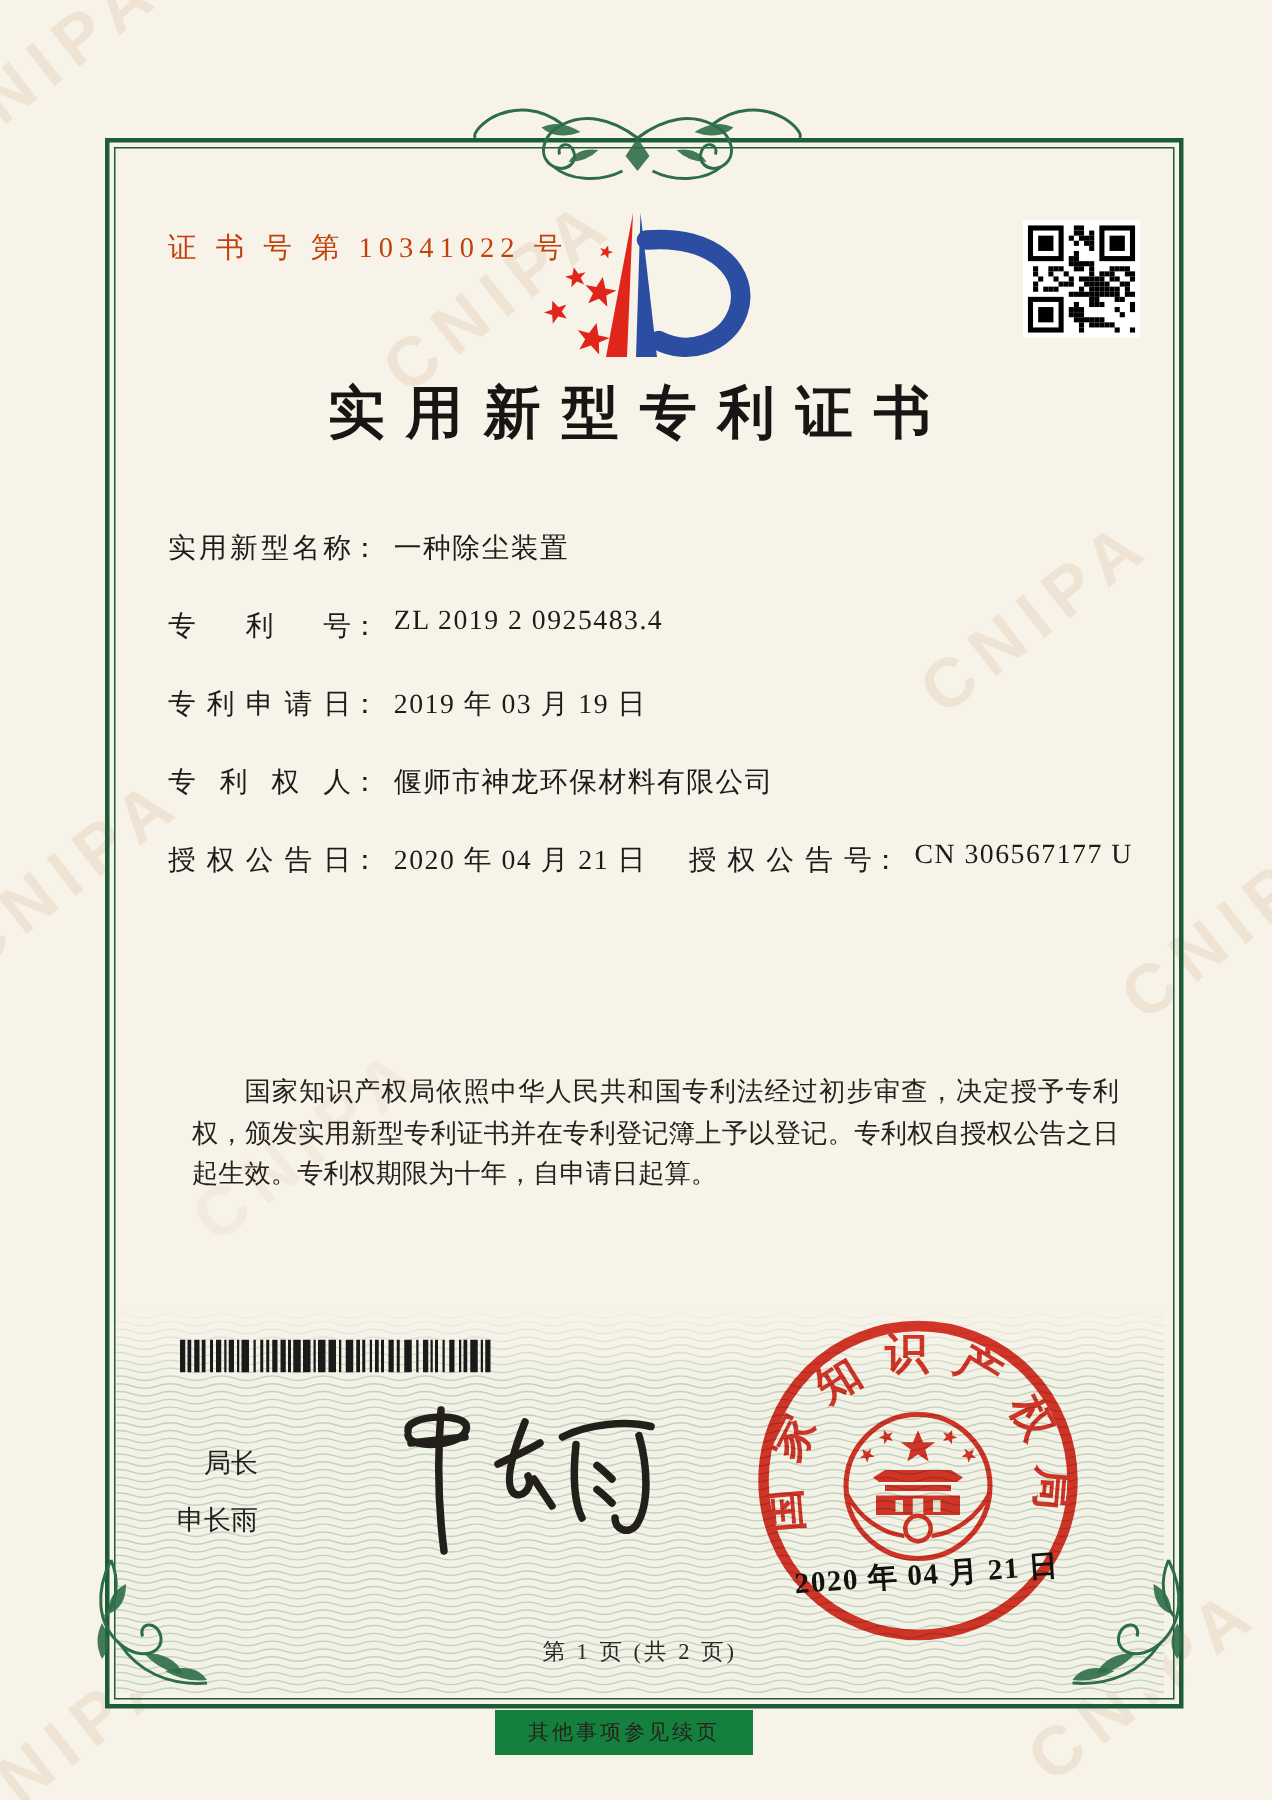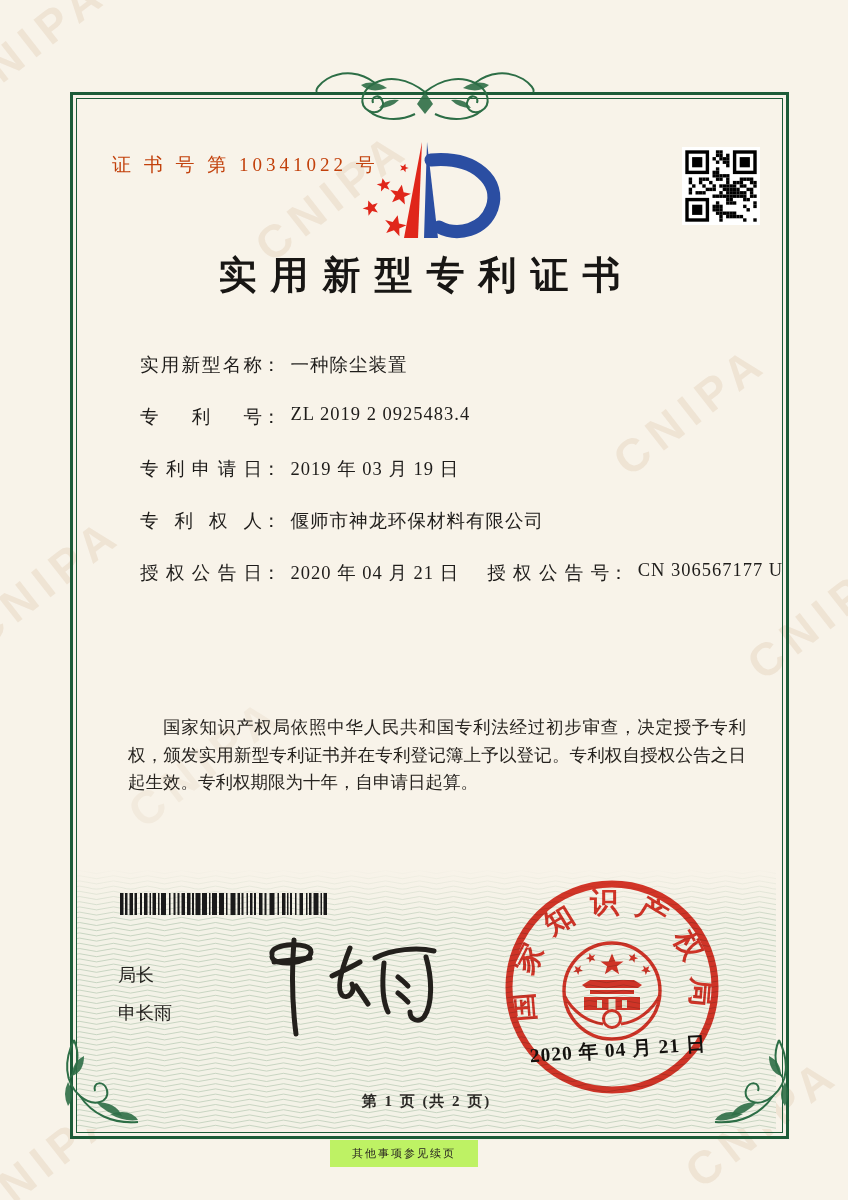--- a/index.html
+++ b/index.html
@@ -19,45 +19,45 @@
   .wave-fade{position:absolute;left:77px;top:868px;width:699px;height:55px;
              background:linear-gradient(#f8f3e9,rgba(248,243,233,0));}
   
   .cert-no{position:absolute;left:112px;top:152px;font-size:19px;letter-spacing:4px;color:#c2410c;}
   .logo{position:absolute;left:338px;top:138px;width:172px;height:120px;}
   .qr{position:absolute;left:682px;top:147px;width:78px;height:78px;background:#fff;}
   .title{position:absolute;left:70px;width:713px;top:250px;text-align:center;
          font-size:38px;font-weight:bold;letter-spacing:14px;color:#181614;}
   
   .fields{position:absolute;left:112px;top:352px;width:660px;font-size:18.5px;}
-  .field-row{height:52px;white-space:nowrap;margin-left:28px;}
+  .field-row{height:52px;white-space:nowrap;}
   .flabel{display:inline-block;width:122px;text-align:justify;text-align-last:justify;vertical-align:top;}
   .fcolon{display:inline-block;vertical-align:top;}
   .fvalue{display:inline-block;margin-left:10px;vertical-align:top;letter-spacing:1px;}
   .pair2{display:inline-block;margin-left:28px;}
   
   .paras{position:absolute;left:112px;top:698px;width:650px;font-size:17.5px;line-height:27.5px;
          text-align:justify;color:#26231f;}
   .paras p{margin:16px;text-indent:2em;}
   
   .barcode{position:absolute;left:120px;top:893px;width:215px;height:22px;}
   
   .director{position:absolute;left:118px;top:956px;font-family:"Liberation Sans","DejaVu Sans",sans-serif;
-            font-size:18px;color:#23211e;line-height:38px;}
+            font-size:18px;color:#23211e;line-height:38px;text-align:right;}
   .signature{position:absolute;left:232px;top:932px;width:214px;height:108px;}
   .signature path{stroke:#23201c;stroke-width:5;stroke-linecap:round;fill:none;}
   
   .seal{position:absolute;left:500px;top:875px;width:224px;height:224px;opacity:.93;mix-blend-mode:multiply;}
   .seal-date{position:absolute;left:518px;top:1036px;width:200px;text-align:center;font-size:19.5px;
              letter-spacing:1px;color:#14120f;transform:rotate(-4deg);font-weight:bold;}
   
   .page-info{position:absolute;left:70px;width:713px;top:1092px;text-align:center;font-size:15px;
-             letter-spacing:2px;color:#2b2926;font-weight:bold;}
-  .cont-note{position:absolute;left:330px;top:1140px;background:#bef264;padding:6px 22px;
-             font-size:11px;letter-spacing:2px;color:#26231f;text-align:center;}
+             letter-spacing:2px;color:#2b2926;}
+  .cont-note{position:absolute;left:330px;top:1140px;background:#15803d;padding:6px 22px;
+             font-size:14px;letter-spacing:2px;color:#26231f;text-align:center;}
   
   .orn{position:absolute;pointer-events:none;}
   .orn path.l{stroke:#2d6e46;stroke-width:2;fill:none;}
   .orn path.f{fill:#2d6e46;stroke:none;opacity:.9;}
 </style>
 </head>
 <body>
 
 <div class="page">
 

